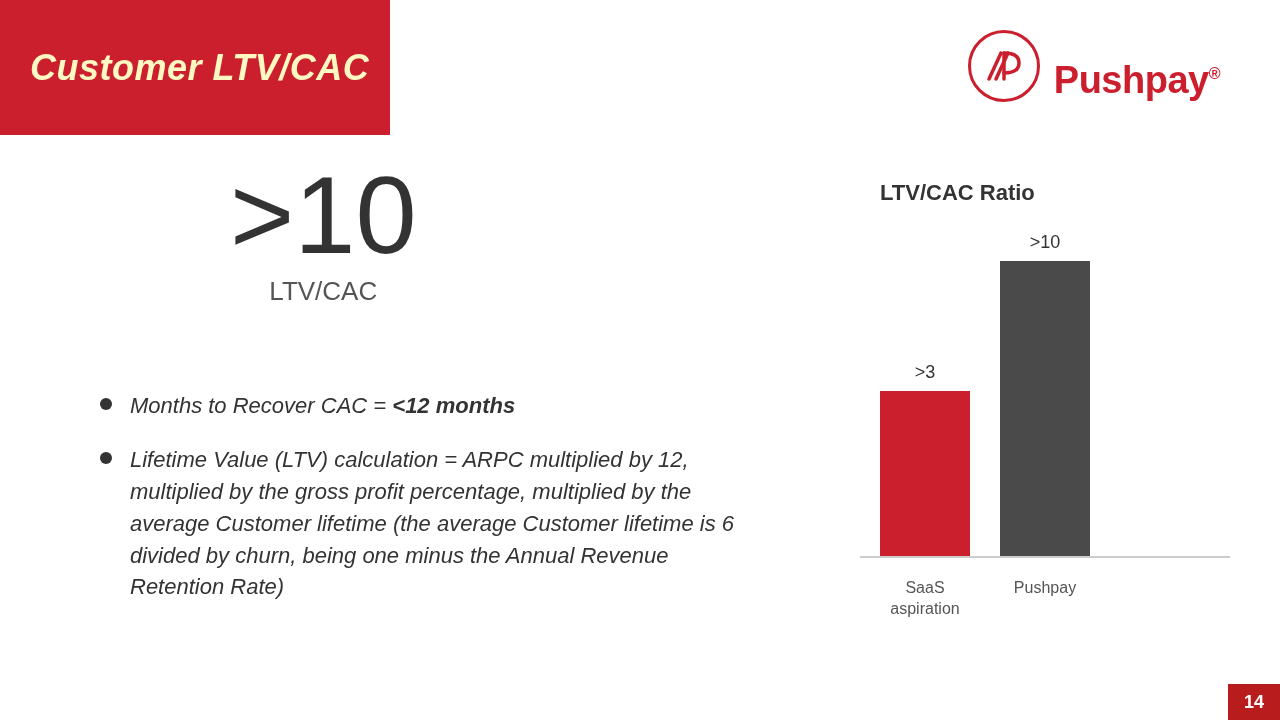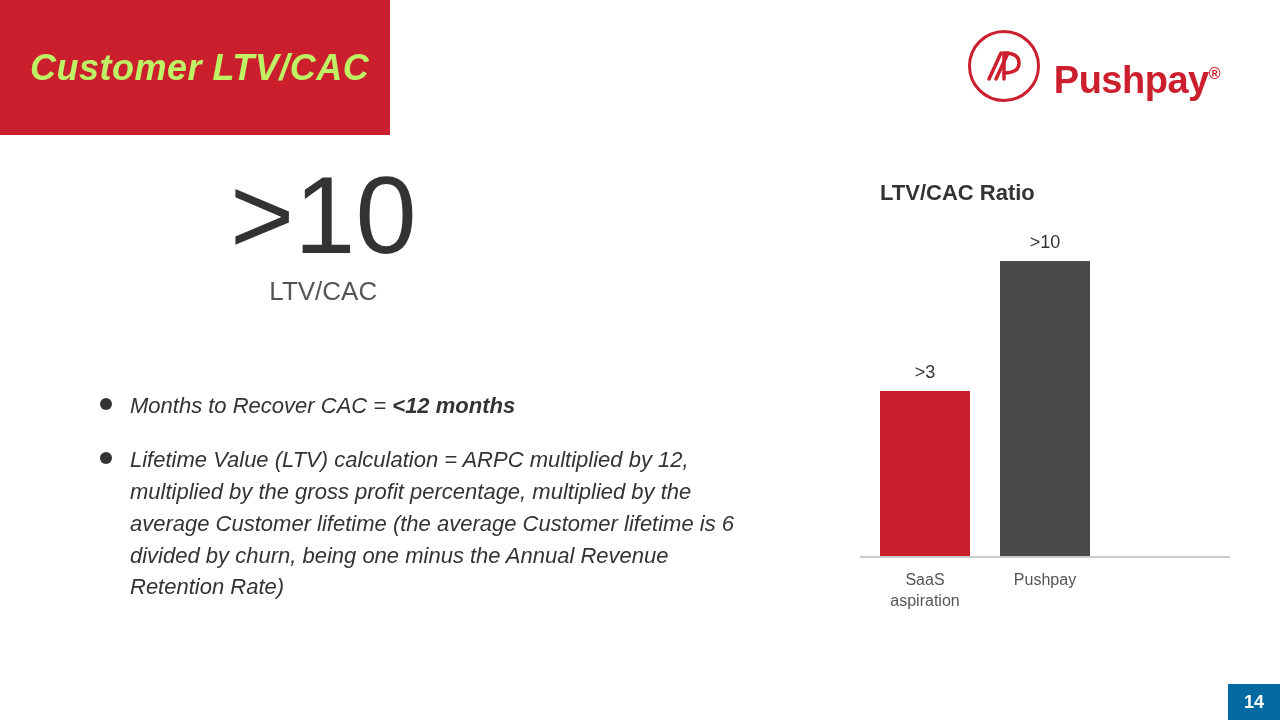--- a/index.html
+++ b/index.html
@@ -18,21 +18,21 @@
       top: 0;
       left: 0;
       width: 390px;
       height: 135px;
       background: #cc1f2e;
       display: flex;
       align-items: center;
       padding-left: 30px;
     }
     .header-title {
-      color: #bef264;
+      color: #fef9c3;
       font-size: 36px;
       font-weight: 700;
       font-style: italic;
       letter-spacing: 0.5px;
     }
 
     
     .logo-area {
       position: absolute;
       top: 30px;
@@ -164,21 +164,21 @@
       line-height: 1.3;
     }
 
     
     .slide-number {
       position: absolute;
       bottom: 0;
       right: 0;
       width: 52px;
       height: 36px;
-      background: #0369a1;
+      background: #b91c1c;
       display: flex;
       align-items: center;
       justify-content: center;
       color: #ffffff;
       font-size: 18px;
       font-weight: 700;
     }
   </style>
 </head>
 <body>
@@ -230,19 +230,19 @@
       <div class="bar-value">&gt;3</div>
       <div class="bar bar-saas"></div>
     </div>
 
     <div class="bar-group">
       <div class="bar-value">&gt;10</div>
       <div class="bar bar-pushpay"></div>
     </div>
   </div>
 
-  <div style="display:flex; gap:30px; padding:4px 20px;">
+  <div style="display:flex; gap:30px; padding:12px 20px;">
     <div class="bar-label" style="width:90px;">SaaS<br>aspiration</div>
     <div class="bar-label" style="width:90px;">Pushpay</div>
   </div>
 </div>
 
 <div class="slide-number">14</div>
 
 </body></html>

